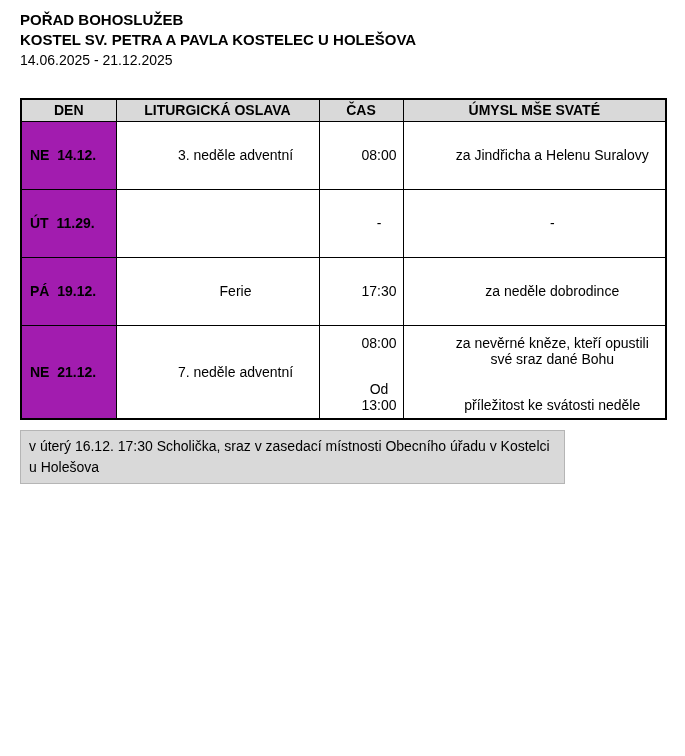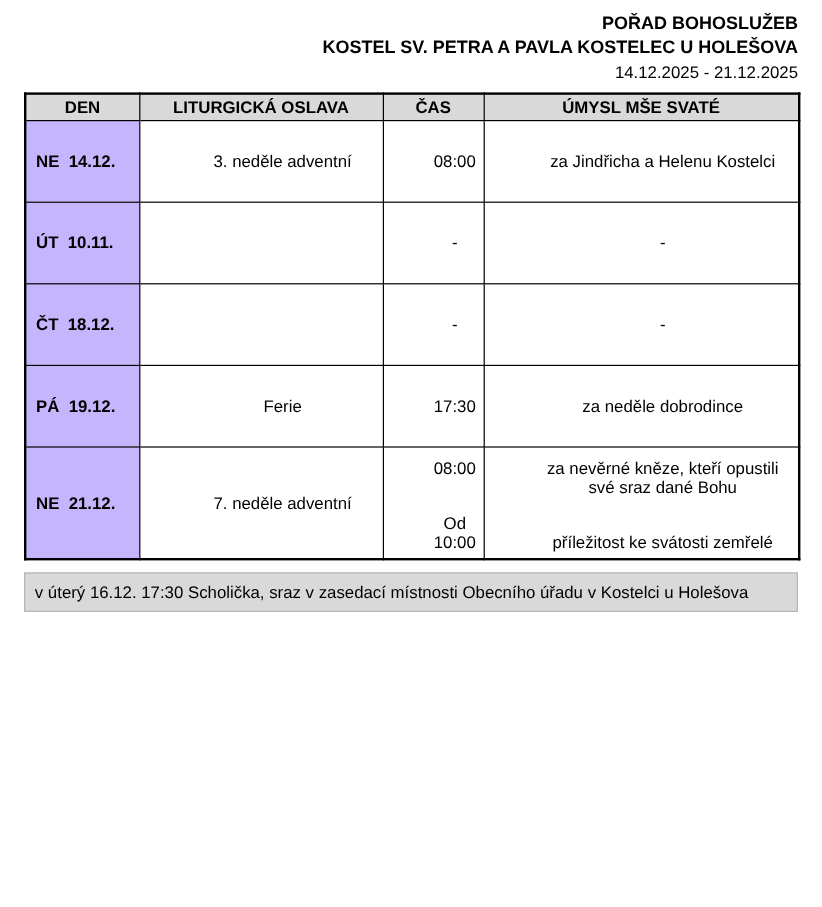--- a/index.html
+++ b/index.html
@@ -6,34 +6,34 @@
   html, body { margin: 0; padding: 0; }
   body {
     width: 685px;
     height: 756px;
     background: #ffffff;
     color: #000000;
     font-family: "Liberation Sans", "DejaVu Sans", sans-serif;
   }
   .page { padding: 10px 20px 0 20px; }
 
-  .header { text-align: right; }
+  .header { text-align: left; }
   .title,
   .subtitle {
     font-size: 15px;
     font-weight: bold;
     line-height: 20px;
   }
   .daterange {
     font-size: 14px;
     line-height: 20px;
   }
 
   table.schedule {
-    margin-top: 7px;
+    margin-top: 28px;
     width: 645px;
     border-collapse: collapse;
     table-layout: fixed;
     border: 2px solid #000000;
     font-size: 14px;
   }
   col.c-den { width: 95px; }
   col.c-oslava { width: 203px; }
   col.c-cas { width: 84px; }
   col.c-umysl { width: 263px; }
@@ -44,57 +44,57 @@
     vertical-align: middle;
     padding: 2px 4px;
   }
   th {
     background: #d9d9d9;
     font-weight: bold;
     height: 22px;
   }
   tbody td { height: 68px; padding-left: 40px; }
   td.den {
-    background: #c4b5fd;
+    background: #a21caf;
     font-weight: bold;
     text-align: left;
     padding-left: 8px;
     white-space: pre;
   }
   tr.last td { height: 94px; }
   .stack {
     display: flex;
     flex-direction: column;
     justify-content: space-between;
     align-items: center;
     height: 86px;
     padding: 6px 0 2px 0;
   }
   .stack > div { width: 100%; }
 
   .footer-note {
     margin-top: 10px;
-    width: 645px;
+    width: 545px;
     background: #d9d9d9;
     border: 1px solid #b5b5b5;
     font-size: 14px;
     line-height: 21px;
     padding: 5px 8px;
     text-align: left;
   }
 </style>
 </head>
 <body>
 
 <div class="page">
 
   <div class="header">
     <div class="title">POŘAD BOHOSLUŽEB</div>
     <div class="subtitle">KOSTEL SV. PETRA A PAVLA KOSTELEC U HOLEŠOVA</div>
-    <div class="daterange">14.12.2025 - 21.12.2025</div>
+    <div class="daterange">14.06.2025 - 21.12.2025</div>
   </div>
 
   <table class="schedule">
     <colgroup>
       <col class="c-den">
         <col class="c-oslava">
         <col class="c-cas">
         <col class="c-umysl">
     </colgroup>
     <thead>
@@ -103,53 +103,47 @@
         <th>LITURGICKÁ OSLAVA</th>
         <th>ČAS</th>
         <th>ÚMYSL MŠE SVATÉ</th>
       </tr>
     </thead>
     <tbody>
       <tr>
         <td class="den">NE  14.12.</td>
         <td>3. neděle adventní</td>
         <td>08:00</td>
-        <td>za Jindřicha a Helenu Kostelci</td>
+        <td>za Jindřicha a Helenu Suralovy</td>
       </tr>
       <tr>
-        <td class="den">ÚT  10.11.</td>
-        <td></td>
-        <td>-</td>
-        <td>-</td>
-      </tr>
-      <tr>
-        <td class="den">ČT  18.12.</td>
+        <td class="den">ÚT  11.29.</td>
         <td></td>
         <td>-</td>
         <td>-</td>
       </tr>
       <tr>
         <td class="den">PÁ  19.12.</td>
         <td>Ferie</td>
         <td>17:30</td>
         <td>za neděle dobrodince</td>
       </tr>
       <tr class="last">
         <td class="den">NE  21.12.</td>
         <td>7. neděle adventní</td>
         <td>
           <div class="stack">
             <div>08:00</div>
-            <div>Od 10:00</div>
+            <div>Od 13:00</div>
           </div>
         </td>
         <td>
           <div class="stack">
             <div>za nevěrné kněze, kteří opustili své sraz dané Bohu</div>
-            <div>příležitost ke svátosti zemřelé</div>
+            <div>příležitost ke svátosti neděle</div>
           </div>
         </td>
       </tr>
     </tbody>
   </table>
 
   <div class="footer-note">v úterý 16.12. 17:30 Scholička, sraz v zasedací místnosti Obecního úřadu v Kostelci u Holešova</div>
 
 </div>
 

